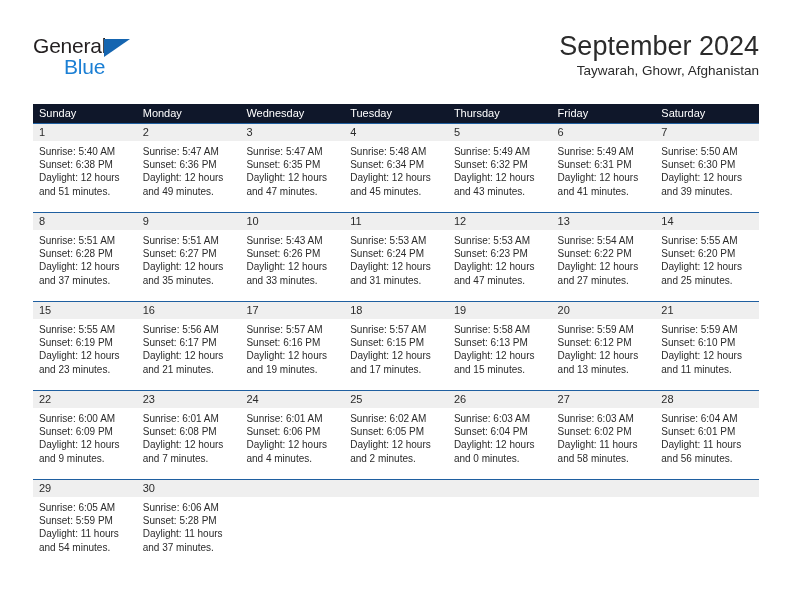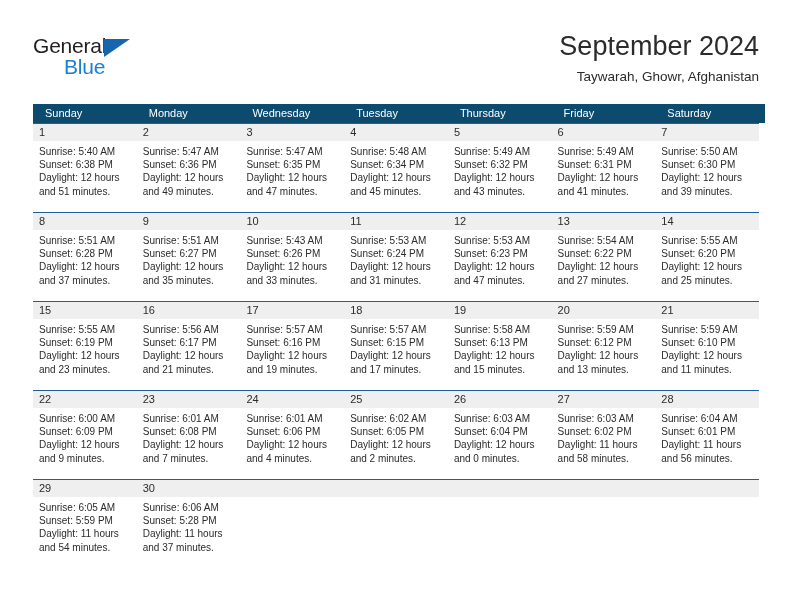--- a/index.html
+++ b/index.html
@@ -73,36 +73,34 @@
     font-size: 27px;
     color: #2b2b2b;
     font-weight: normal;
     line-height: 32px;
     white-space: nowrap;
   }
   .cal-subtitle {
     font-size: 13.5px;
     color: #2b2b2b;
     line-height: 18px;
-    margin-top: 6px;
     white-space: nowrap;
   }
 
   
   .calendar {
     position: absolute;
     left: 33px;
     top: 104px;
     width: 726px;
   }
   .weekday-row {
     display: flex;
     width: 726px;
-    background: #0c4a6e;
-    padding-left: 6px;
+    background: #0f172a;
   }
   .weekday {
     flex: 1 1 0;
     box-sizing: border-box;
     height: 19px;
     line-height: 19px;
     padding-left: 6px;
     font-size: 11px;
     color: #ffffff;
     overflow: hidden;

